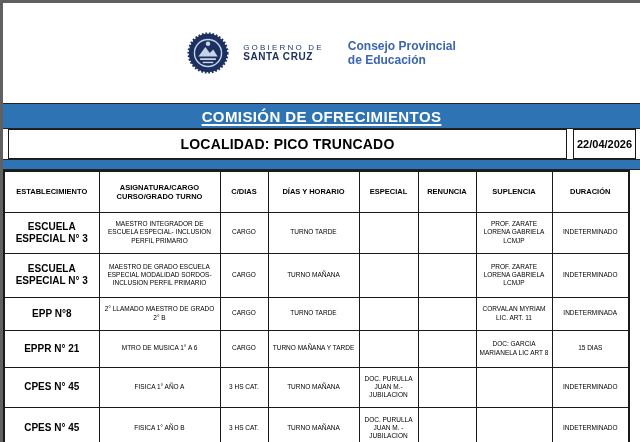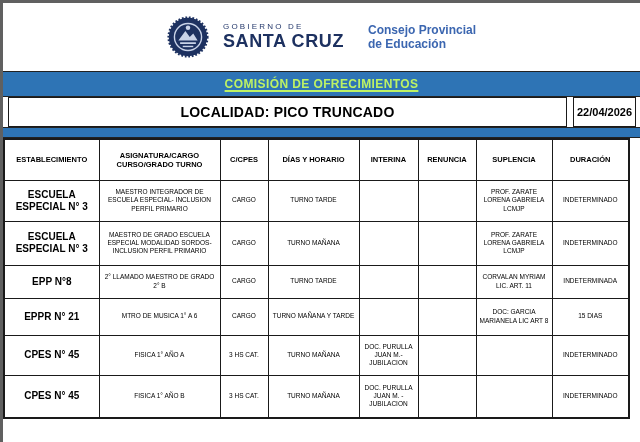--- a/index.html
+++ b/index.html
@@ -3,34 +3,34 @@
 <meta charset="utf-8">
 <style>
   * { margin:0; padding:0; box-sizing:border-box; }
   body { background:#fff; font-family:"Liberation Sans", sans-serif; }
   .page {
     position:relative; width:640px; height:442px; background:#fff;
     border-top:3px solid #606060; border-left:3px solid #606060;
     overflow:hidden;
   }
   
-  .logo-band { height:68px; display:flex; align-items:center; justify-content:center; gap:14px; }
+  .logo-band { height:100px; display:flex; align-items:center; justify-content:center; gap:14px; }
   .crest { width:42px; height:42px; flex:0 0 auto; }
   .gob-block { display:flex; flex-direction:column; line-height:1.05; }
   .gob-line1 { font-size:8px; letter-spacing:2.2px; color:#24386b; font-weight:400; }
-  .gob-line2 { font-size:18px; font-weight:bold; color:#1d3160; letter-spacing:0.6px; }
+  .gob-line2 { font-size:10px; font-weight:bold; color:#1d3160; letter-spacing:0.6px; }
   .consejo-block { display:flex; flex-direction:column; margin-left:10px; line-height:1.2; }
   .consejo-line { font-size:12px; color:#3b66b0; font-weight:700; }
   
   .title-band {
     height:26px; background:#2e74b5; border-top:1px solid #222; border-bottom:1px solid #222;
     display:flex; align-items:center; justify-content:center;
   }
   .title-band span {
-    font-size:12px; font-weight:bold; color:#bef264; letter-spacing:0.4px;
+    font-size:15px; font-weight:bold; color:#ffffff; letter-spacing:0.4px;
     text-decoration:underline; text-decoration-thickness:1.5px; text-underline-offset:2px;
   }
   
   .localidad-row { height:30px; display:flex; padding-left:5px; padding-right:4px; }
   .localidad-cell {
     width:559px; border:1.5px solid #1a1a1a; display:flex; align-items:center; justify-content:center;
     font-size:14px; font-weight:bold; color:#000; letter-spacing:0.2px;
   }
   .loc-gap { width:6px; }
   .date-cell {
@@ -98,23 +98,23 @@
         <col style="width:91px">
       <col style="width:59px">
         <col style="width:58px">
         <col style="width:76px">
         <col style="width:77px">
     </colgroup>
     <thead>
         <tr>
           <th>ESTABLECIMIENTO</th>
           <th>ASIGNATURA/CARGO CURSO/GRADO TURNO</th>
-          <th>C/CPES</th>
+          <th>C/DIAS</th>
           <th>DÍAS Y HORARIO</th>
-          <th>INTERINA</th>
+          <th>ESPECIAL</th>
           <th>RENUNCIA</th>
           <th>SUPLENCIA</th>
           <th>DURACIÓN</th>
         </tr>
       </thead>
     <tbody>
         <tr style="height: 41px;">
           <td>ESCUELA ESPECIAL N° 3</td>
           <td>MAESTRO INTEGRADOR DE ESCUELA ESPECIAL- INCLUSION PERFIL PRIMARIO</td>
           <td>CARGO</td>

